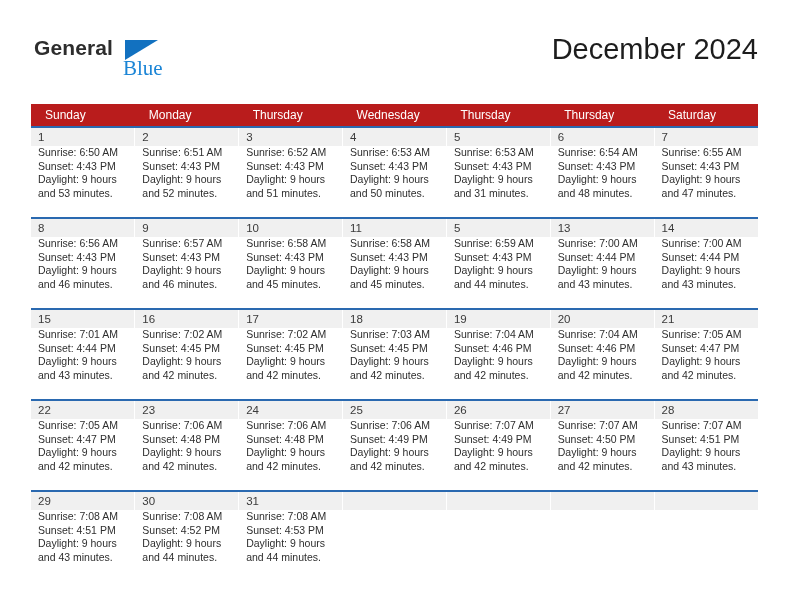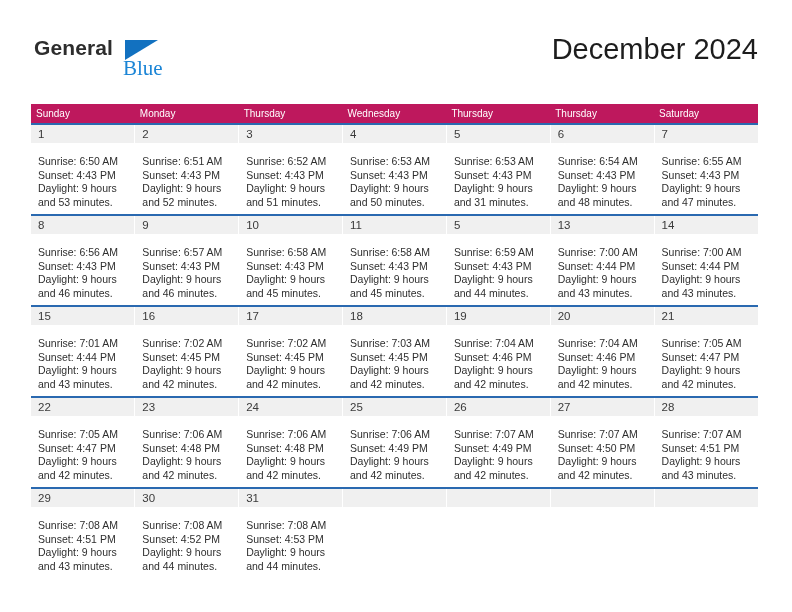--- a/index.html
+++ b/index.html
@@ -89,26 +89,26 @@
   
   .calendar {
     position: absolute;
     left: 31px;
     top: 104px;
     width: 727px;
     border-collapse: collapse;
     table-layout: fixed;
   }
   .calendar th {
-    background: #be185d;
+    background: #b91c1c;
     color: #ffffff;
-    font-size: 10px;
+    font-size: 12px;
     font-weight: normal;
     text-align: left;
-    padding: 4px 0 4px 5px;
+    padding: 4px 0 4px 14px;
     height: 19px;
     box-sizing: border-box;
     border: none;
   }
   .calendar td {
     width: 103.8px;
     height: 89px;
     vertical-align: top;
     padding: 0;
     background: #ffffff;
@@ -121,21 +121,21 @@
   .daynum-band {
     background: #f0f0f0;
     height: 18px;
     padding: 1px 0 0 7px;
     box-sizing: border-box;
     font-size: 11.5px;
     color: #3a3a3a;
     line-height: 16px;
   }
   .cell-body {
-    padding: 12px 5px 0 7px;
+    padding: 0 5px 0 7px;
     font-size: 10.5px;
     line-height: 13.6px;
     color: #2e2e2e;
   }
   .cell-body div {
     white-space: nowrap;
   }
   .empty .daynum-band {
     background: #f0f0f0;
   }

